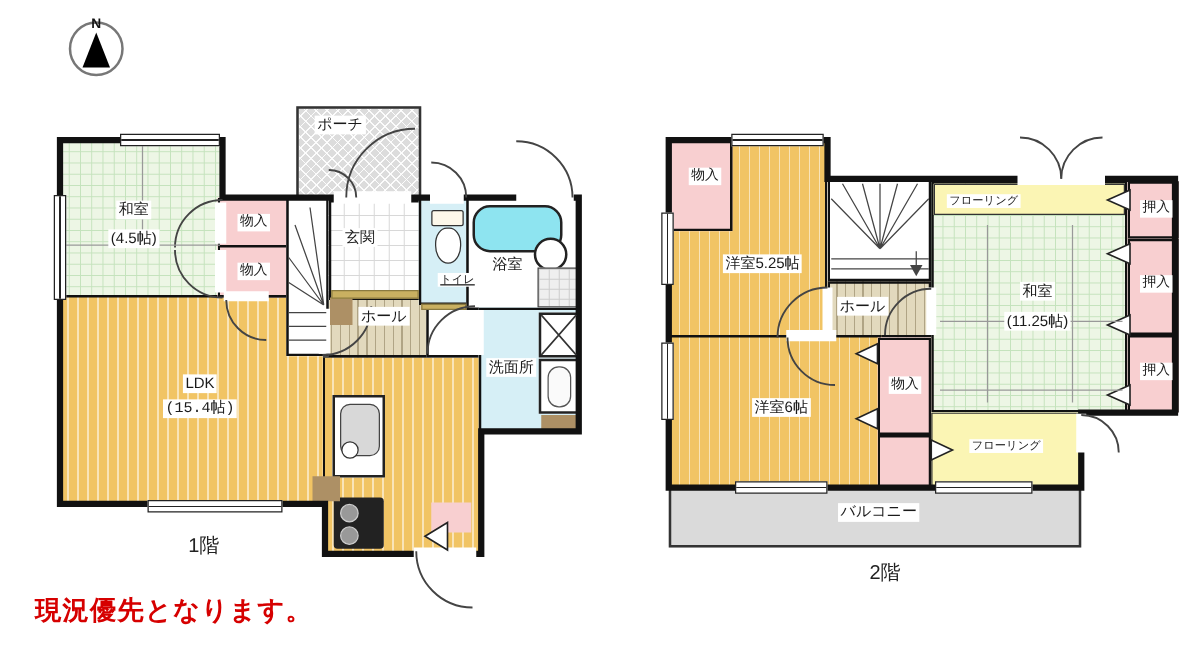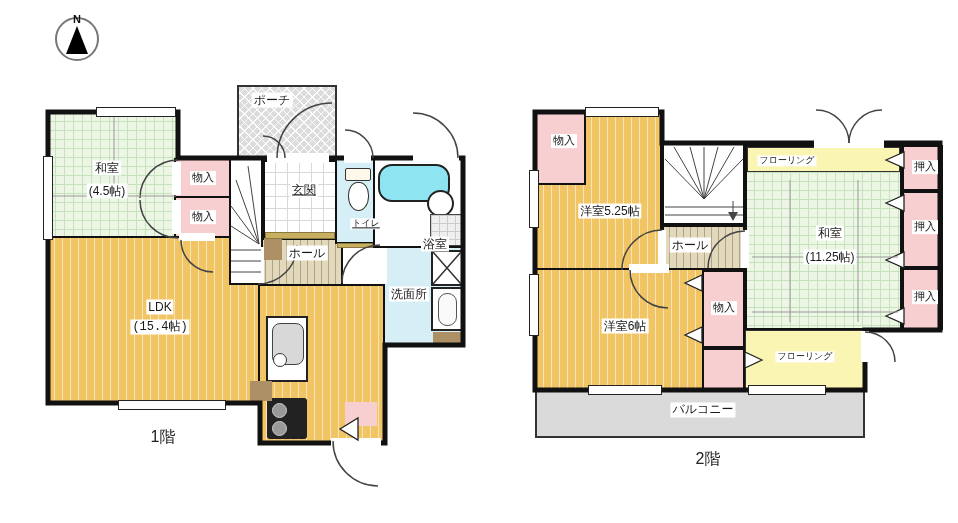--- a/index.html
+++ b/index.html
@@ -197,25 +197,25 @@
     </g>
     <g>
       <path class="dim" d="M790 180 V322 M858 180 V322 M752 257 H898 M752 312 H898"></path>
       <path class="dim" d="M114 114 V196 M50 196 H176"></path>
     </g>
   </svg>
 
   <div class="lbl" style="left:107px;top:168px;">和室</div>
   <div class="lbl" style="left:107px;top:191px;">(4.5帖)</div>
   <div class="lbl" style="left:272px;top:100px;">ポーチ</div>
-  <div class="lbl" style="left:304px;top:190px;text-decoration:underline;">玄関</div>
+  <div class="lbl" style="left:288px;top:190px;">玄関</div>
   <div class="lbl s11" style="left:203px;top:178px;">物入</div>
   <div class="lbl s11" style="left:203px;top:217px;">物入</div>
   <div class="lbl s9" style="left:366px;top:224px;text-decoration:underline;">トイレ</div>
-  <div class="lbl" style="left:435px;top:212px;margin-top:32px;">浴室</div>
+  <div class="lbl" style="left:406px;top:212px;">浴室</div>
   <div class="lbl" style="left:307px;top:253px;">ホール</div>
   <div class="lbl" style="left:409px;top:294px;">洗面所</div>
   <div class="lbl" style="left:160px;top:307px;">LDK</div>
   <div class="lbl" style="left:160px;top:327px;font-family:Liberation Mono, monospace;">(15.4帖)</div>
   <div class="ftitle" style="left:163px;top:437px;">1階</div>
 
   <div class="lbl s11" style="left:564px;top:141px;">物入</div>
   <div class="lbl" style="left:610px;top:211px;">洋室5.25帖</div>
   <div class="lbl" style="left:690px;top:245px;">ホール</div>
   <div class="lbl s9" style="left:787px;top:161px;">フローリング</div>
@@ -223,13 +223,14 @@
   <div class="lbl" style="left:830px;top:257px;">(11.25帖)</div>
   <div class="lbl s11" style="left:925px;top:167px;">押入</div>
   <div class="lbl s11" style="left:925px;top:227px;">押入</div>
   <div class="lbl s11" style="left:925px;top:297px;">押入</div>
   <div class="lbl s11" style="left:724px;top:308px;">物入</div>
   <div class="lbl" style="left:625px;top:326px;">洋室6帖</div>
   <div class="lbl s9" style="left:805px;top:357px;">フローリング</div>
   <div class="lbl" style="left:703px;top:410px;font-family:Liberation Mono, monospace;">バルコニー</div>
   <div class="ftitle" style="left:708px;top:459px;">2階</div>
 
+  <div class="note">現況優先となります。</div>
 </div>
 
 </body></html>

